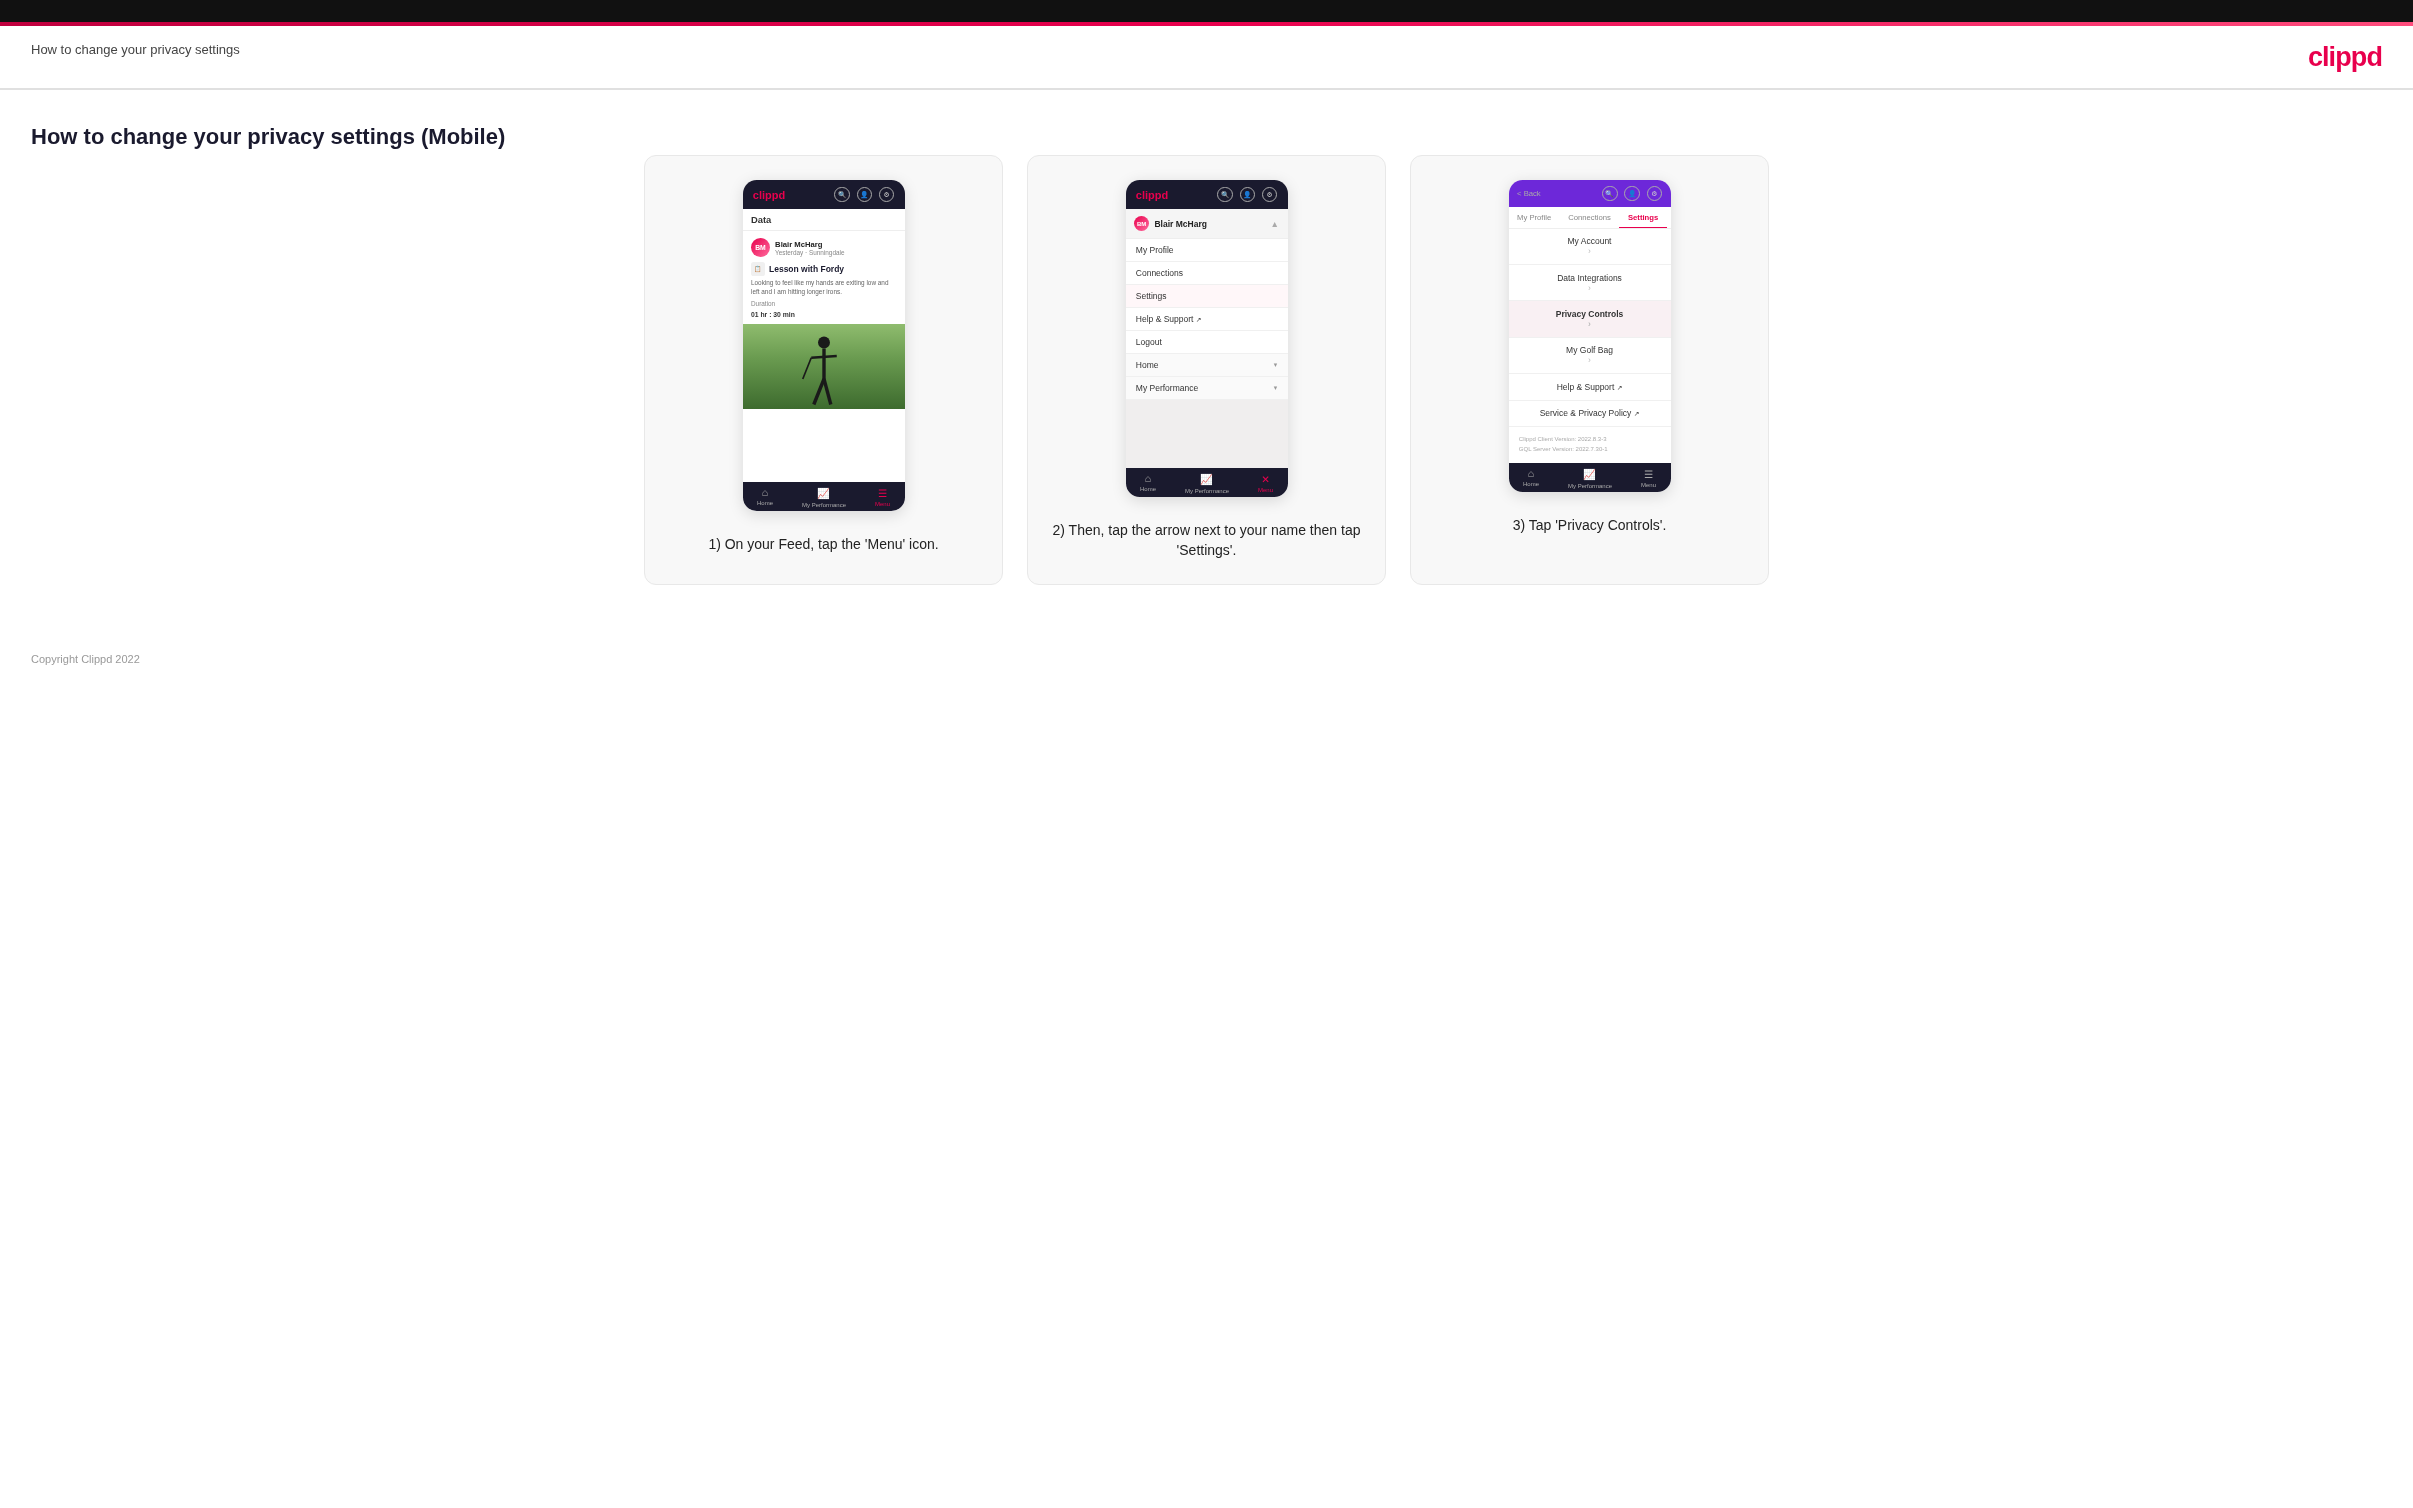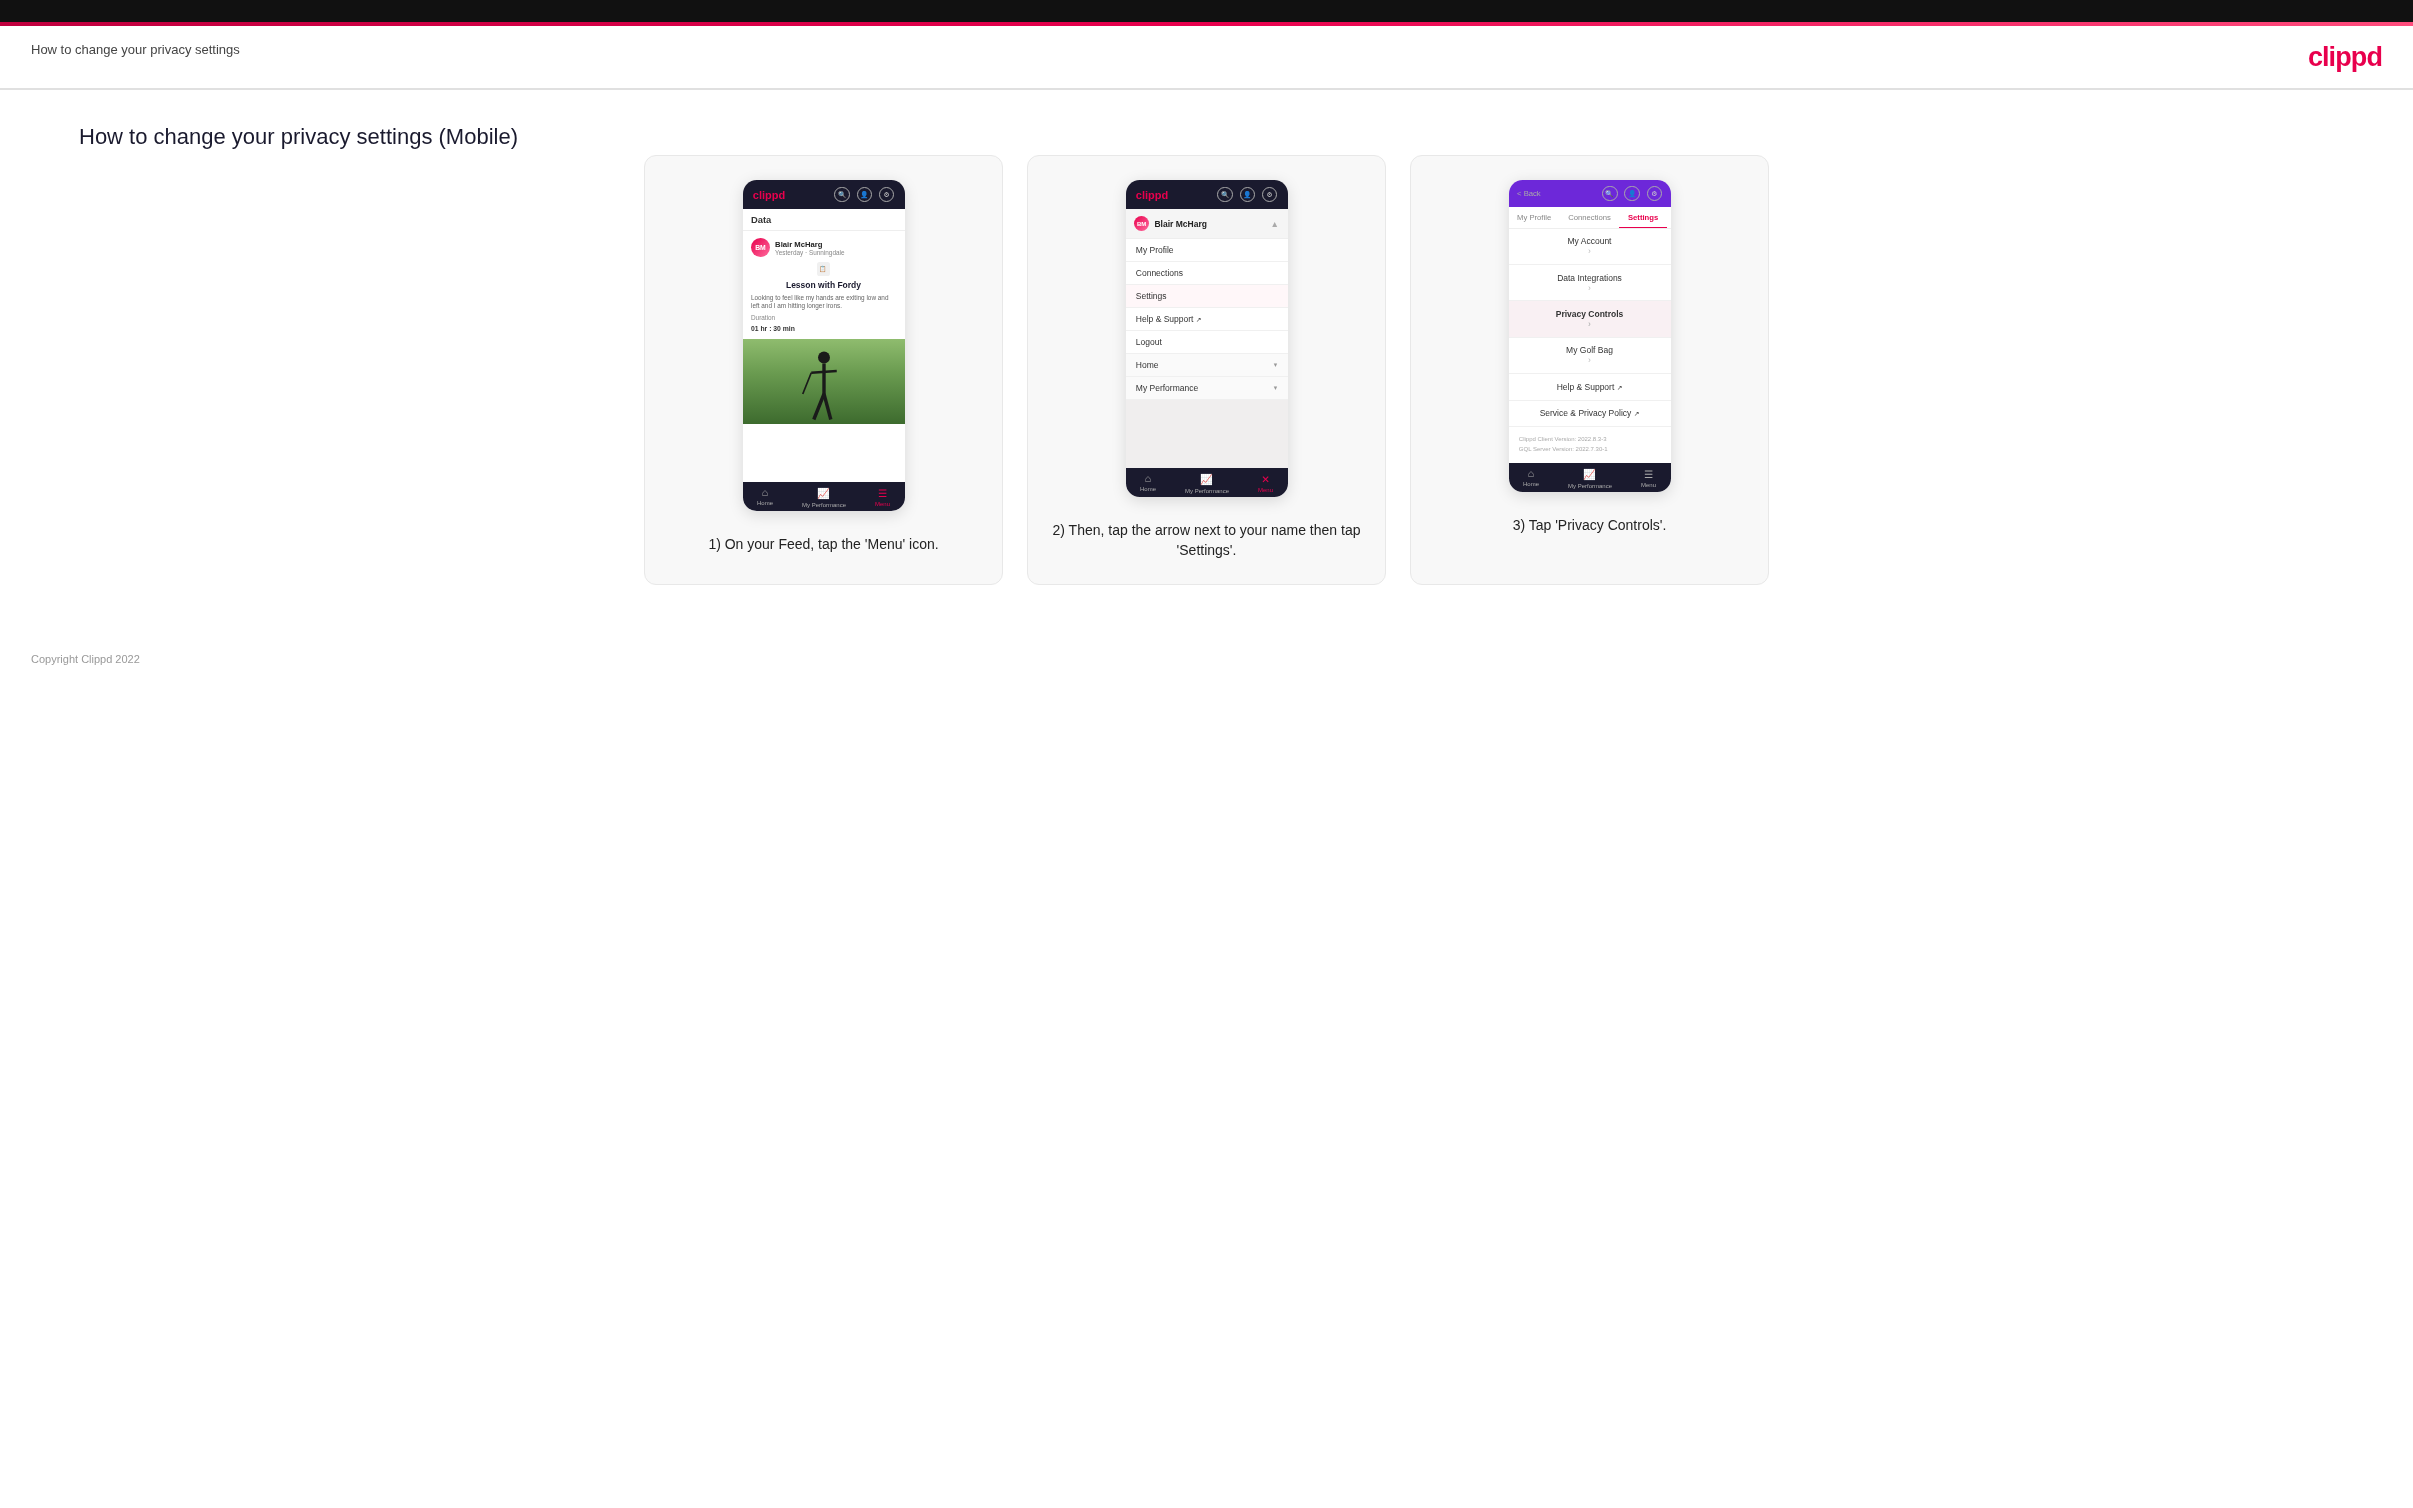--- a/index.html
+++ b/index.html
@@ -30,24 +30,23 @@
       letter-spacing: -0.9px;
     }
 
     
     .main {
       padding: 34px 31px 51px;
     }
 
     .page-heading {
       font-size: 22px;
-      font-weight: 400;
+      font-weight: 700;
       color: #1a1a2e;
       margin-bottom: 5.1px;
-      margin-left: 48px;
     }
     .page-subheading {
       font-size: 13.7px;
       color: #555;
       margin-bottom: 31px;
     }
 
     
     .steps {
       display: flex;
@@ -144,21 +143,20 @@
     }
     .post-author-sub {
       font-size: 6.4px;
       color: #888;
     }
     .lesson-title-row {
       display: flex;
       align-items: center;
       gap: 4.3px;
       margin-bottom: 3.4px;
-      flex-direction: column;
     }
     .lesson-icon {
       width: 13.7px;
       height: 13.7px;
       border-radius: 2.6px;
       background: #f0f0f0;
       font-size: 6px;
       display: flex;
       align-items: center;
       justify-content: center;

